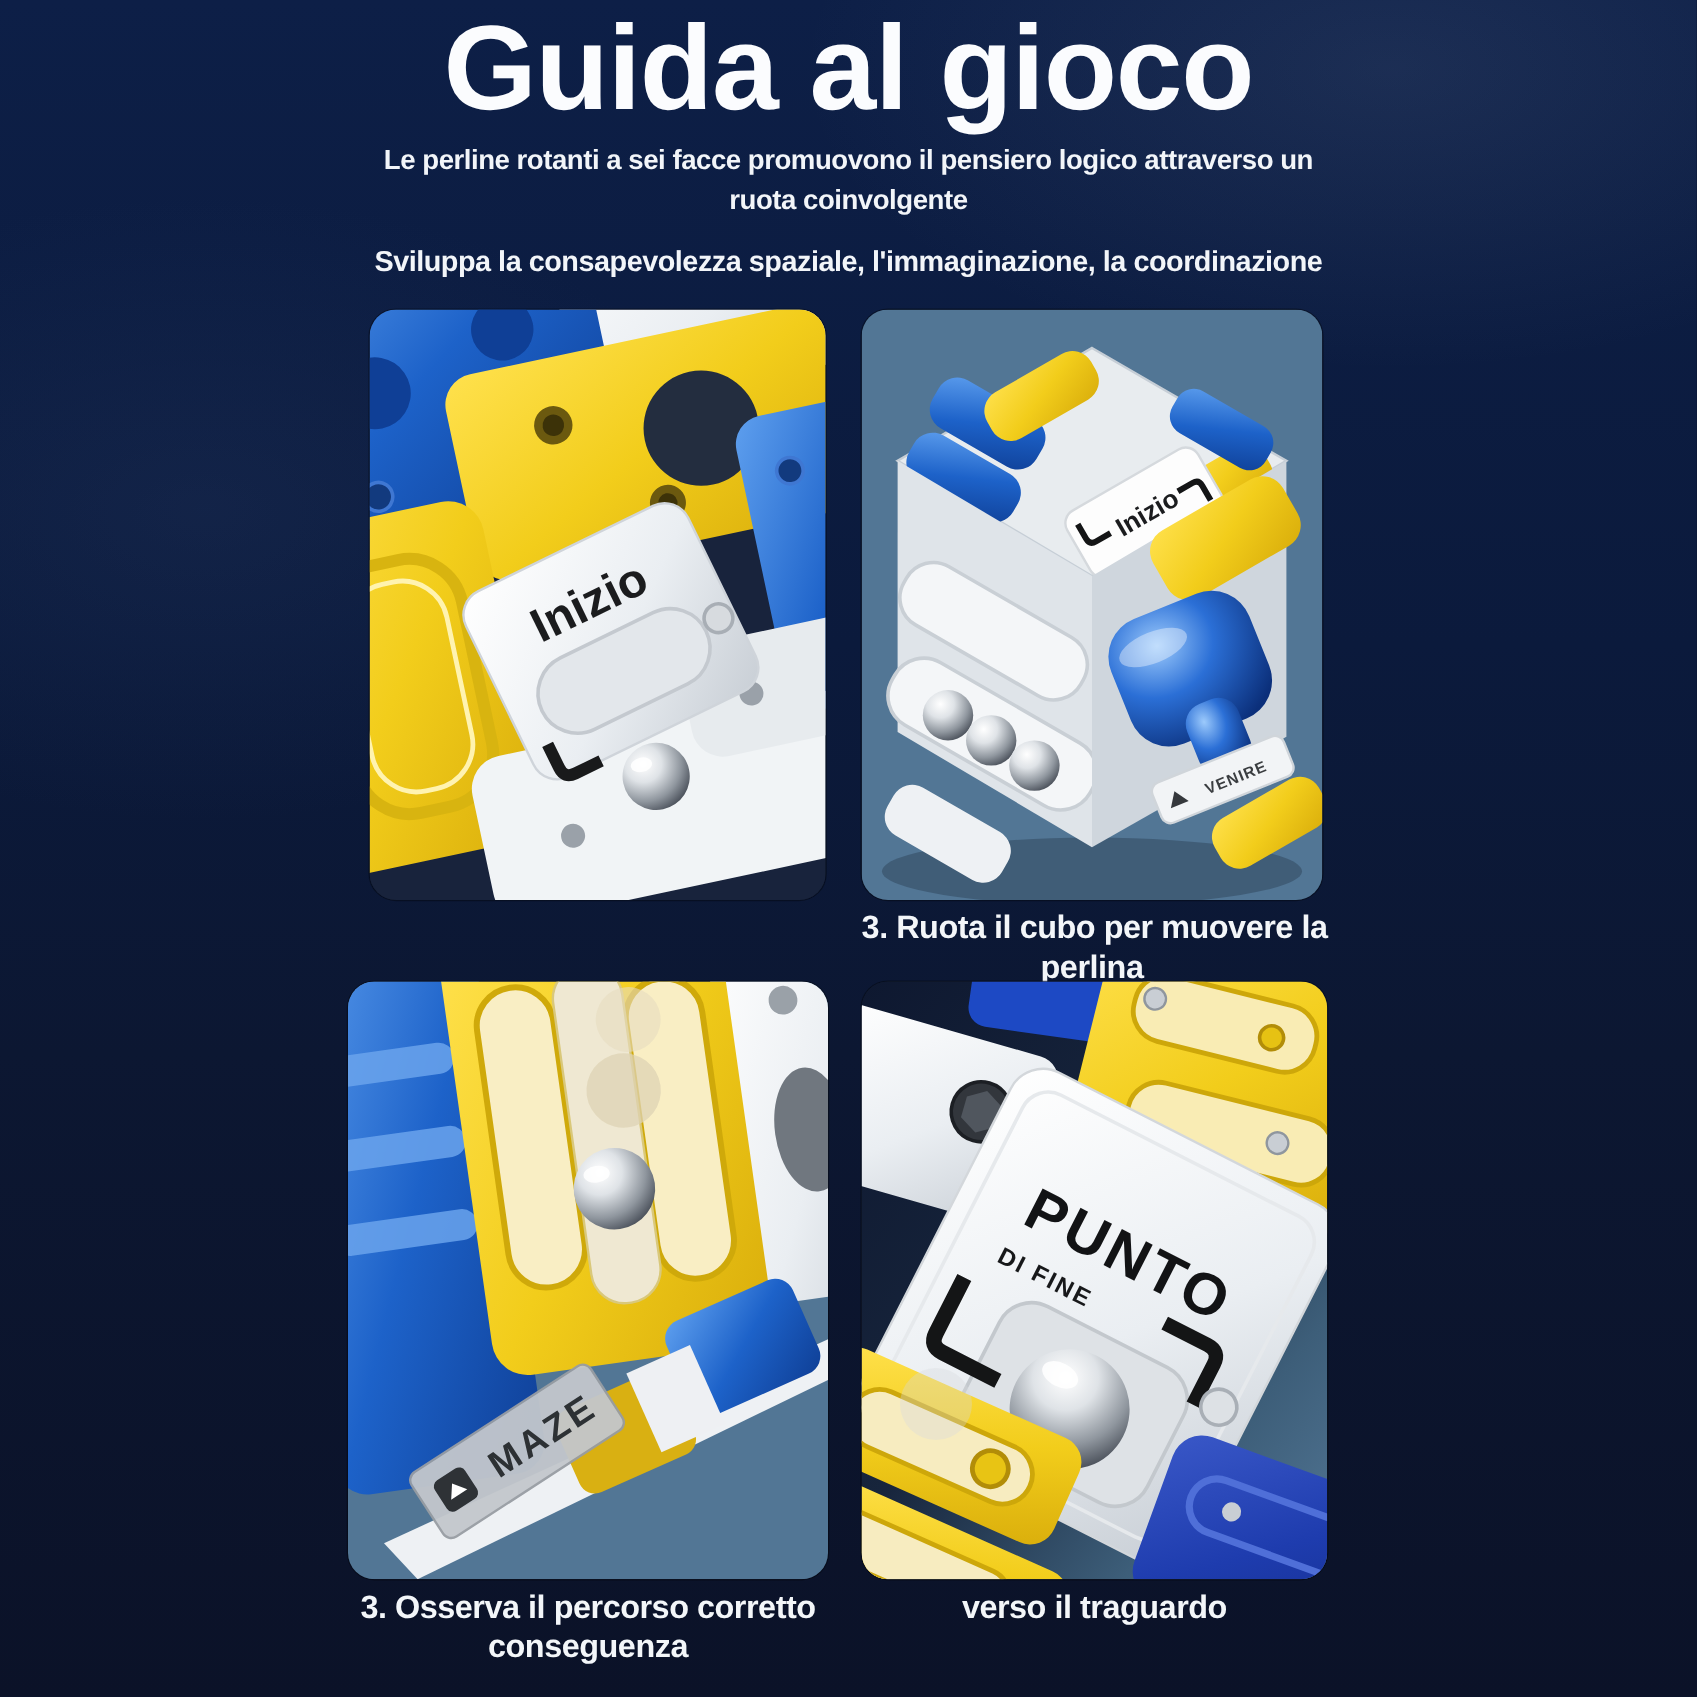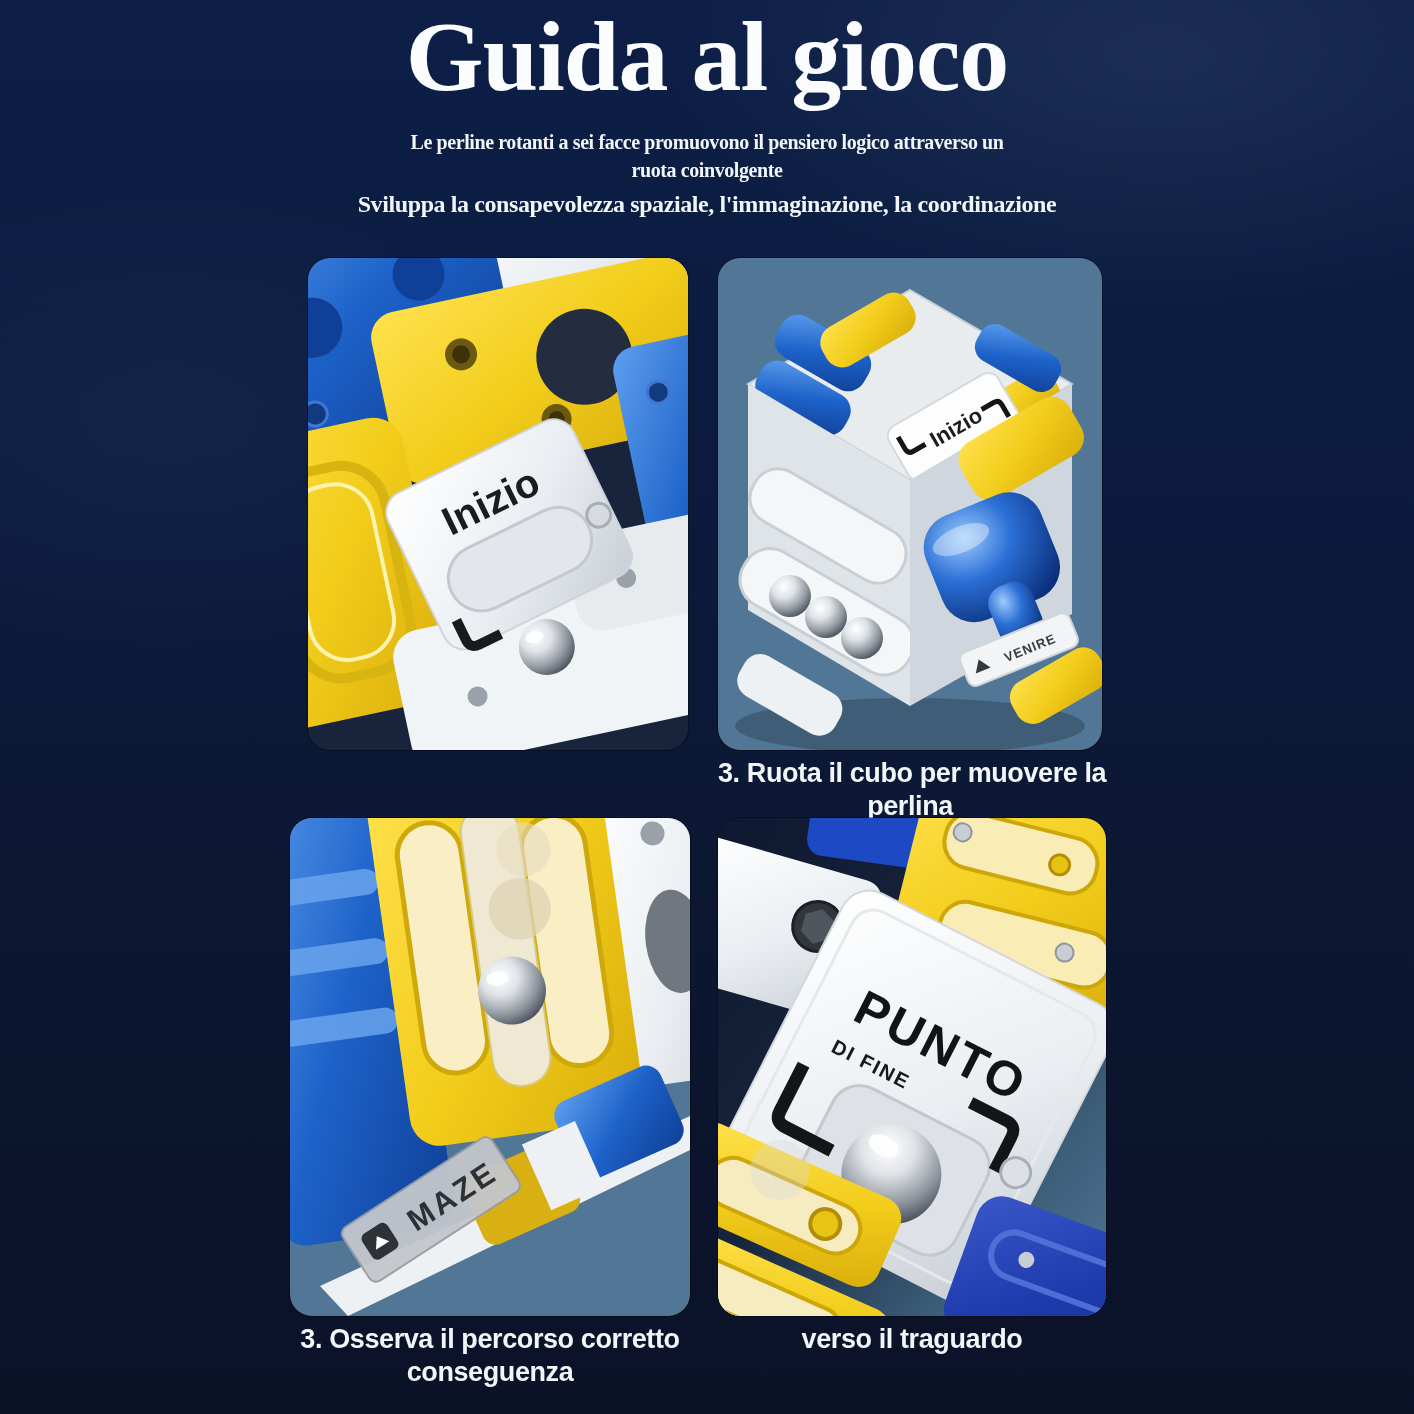--- a/index.html
+++ b/index.html
@@ -4,26 +4,26 @@
 <style>
   html,body{margin:0;padding:0;background:#0a1530;}
   .page{
     position:relative;width:1414px;height:1414px;overflow:hidden;
     font-family:"Liberation Sans",sans-serif;color:var(--text_white,#f3f6f9);
     background:
       radial-gradient(820px 420px at 82% 4%, rgba(120,140,170,.14), transparent 60%),
       radial-gradient(700px 400px at 12% 30%, rgba(40,60,100,.25), transparent 65%),
       linear-gradient(180deg,#0d1f47 0%, #0b1a3c 38%, #0c1732 62%, #0b1228 100%);
   }
-  .hero{position:absolute;top:0;left:0;right:0;text-align:center;font-family:Liberation Serif, serif;}
+  .hero{position:absolute;top:0;left:0;right:0;text-align:center;}
   .title{margin:6px 0 0;font-size:100px;line-height:1.02;font-weight:700;letter-spacing:-1px;color:#fbfcfe;}
   .sub{margin:0;font-weight:700;color:#f2f5f9;}
   .sub span{display:block;white-space:nowrap;}
-  .sub1{margin-top:20px;font-size:20px;line-height:1.42;letter-spacing:-.4px;}
-  .s2a{margin-top:3px;font-size:24px;line-height:1.35;letter-spacing:-.4px;}
+  .sub1{margin-top:9px;font-size:23px;line-height:1.42;letter-spacing:-.4px;}
+  .s2a{margin-top:21px;font-size:24px;line-height:1.35;letter-spacing:-.4px;}
   .s2b{font-size:32px;line-height:1.25;letter-spacing:-.3px;}
   figure.step{position:absolute;margin:0;}
   .photo{
     width:100%;border-radius:22px;overflow:hidden;position:relative;
     box-shadow:inset 0 0 55px rgba(4,8,18,.5), 0 0 0 1px rgba(0,0,0,.35);
     background:#1a2436;
   }
   .photo svg{display:block;width:100%;height:100%;}
   #step1{left:308px;top:258px;width:380px;} #step1 .photo{height:492px;}
   #step2{left:718px;top:258px;width:384px;} #step2 .photo{height:492px;}

